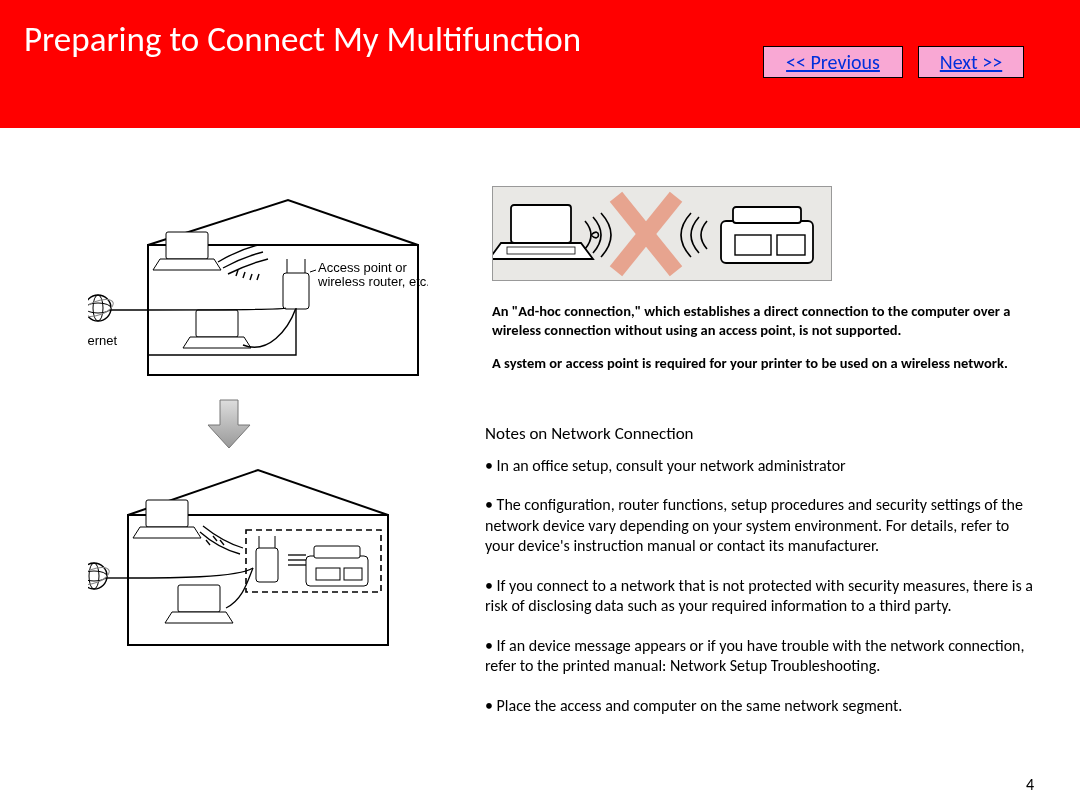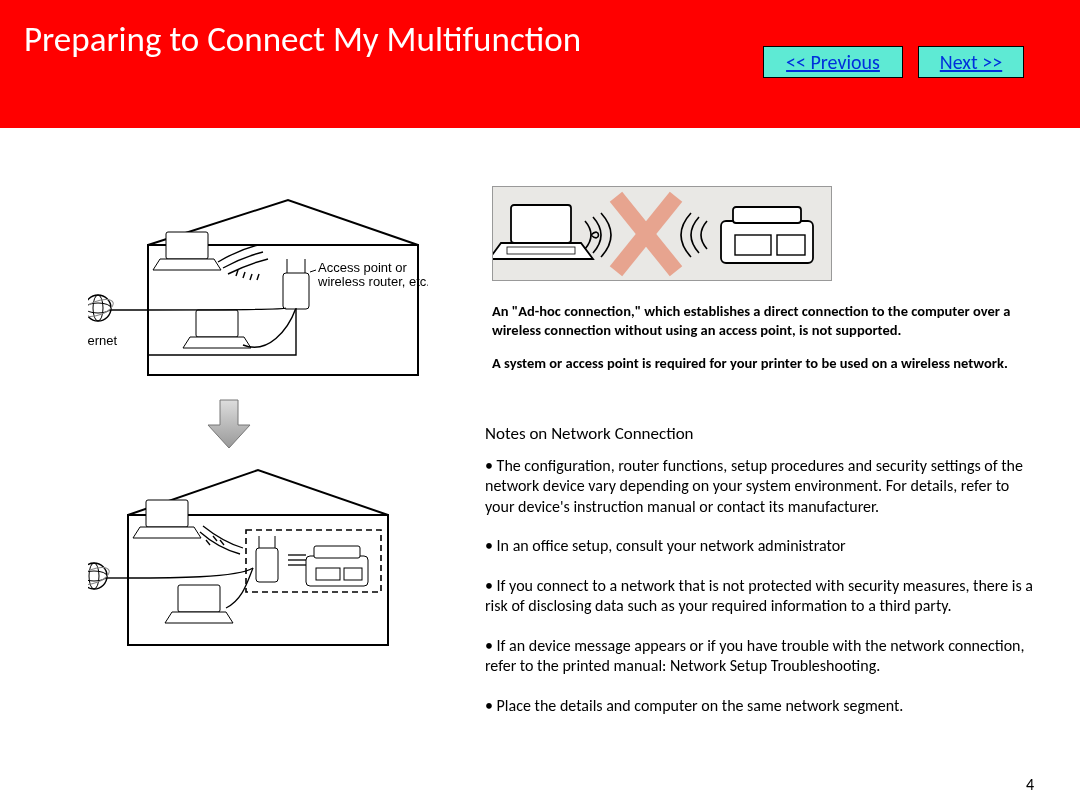--- a/index.html
+++ b/index.html
@@ -19,21 +19,21 @@
       padding: 18px 32px 0 24px;
       position: relative;
     }
     .title {
       font-size: 35px;
       font-weight: 400;
       line-height: 1.25;
     }
     .nav-box {
       position: absolute;
-      background: #5eead4;
+      background: #f9a8d4;
       color: #002fdc;
       height: 32px;
       display: flex;
       align-items: center;
       justify-content: center;
       font-size: 20px;
       text-decoration: underline;
       border: 1px solid #000;
       top: 46px;
       cursor: pointer;
@@ -277,21 +277,21 @@
   </div>
 
   <div class="adhoc-text">
     <p>An "Ad-hoc connection," which establishes a direct connection to the computer over a wireless connection without using an access point, is not supported.</p>
     <p>A system or  access point is required for your printer to be used on a wireless network.</p>
   </div>
 
   <div class="notes-heading">Notes on Network Connection</div>
 
   <div class="notes-body">
+    <p>• In an office setup, consult your network administrator</p>
     <p>• The configuration, router functions, setup procedures and security settings of the network device vary depending on your system environment. For details, refer to your device's instruction manual or contact its manufacturer.</p>
-    <p>• In an office setup, consult your network administrator</p>
     <p>• If you connect to a network that is not protected with security measures, there is a risk of disclosing data such as your required information to a third party.</p>
     <p>• If an device message appears or if you have trouble with the network connection, refer to the printed manual: Network Setup Troubleshooting.</p>
-    <p>• Place the details and computer on the same network segment.</p>
+    <p>• Place the access and computer on the same network segment.</p>
   </div>
 
   <div class="page-number">4</div>
 </div>
 
 </body></html>

